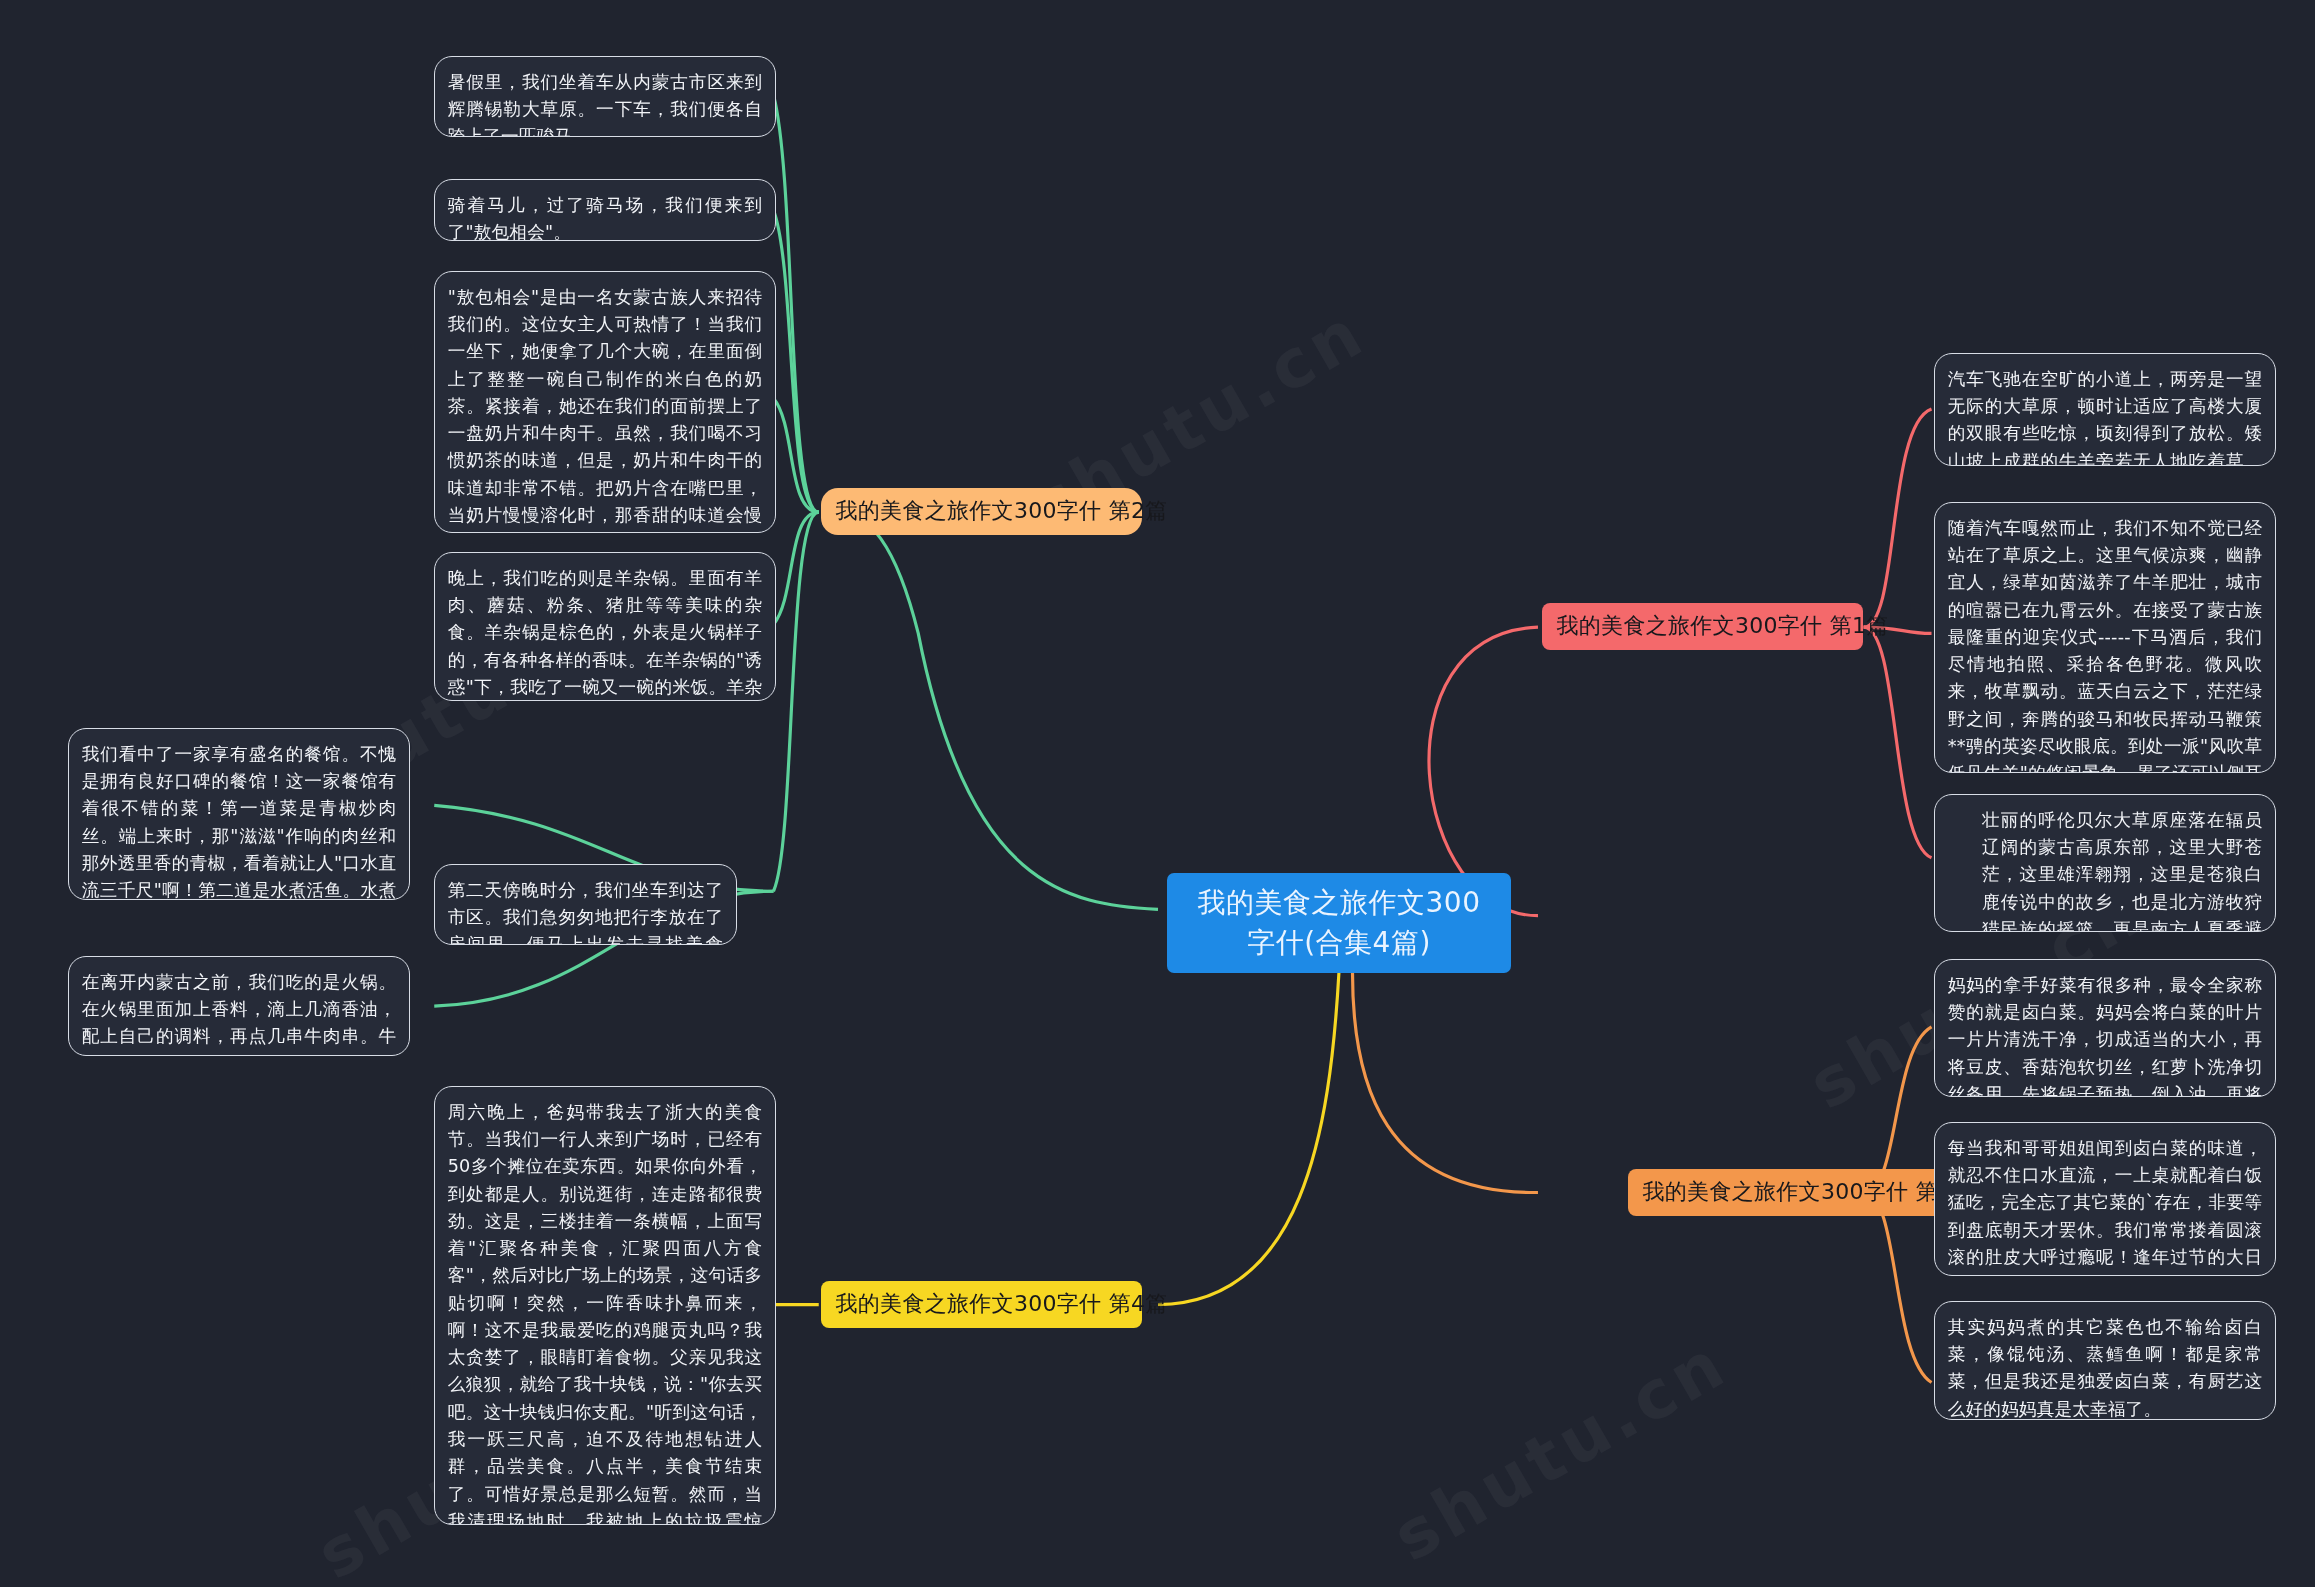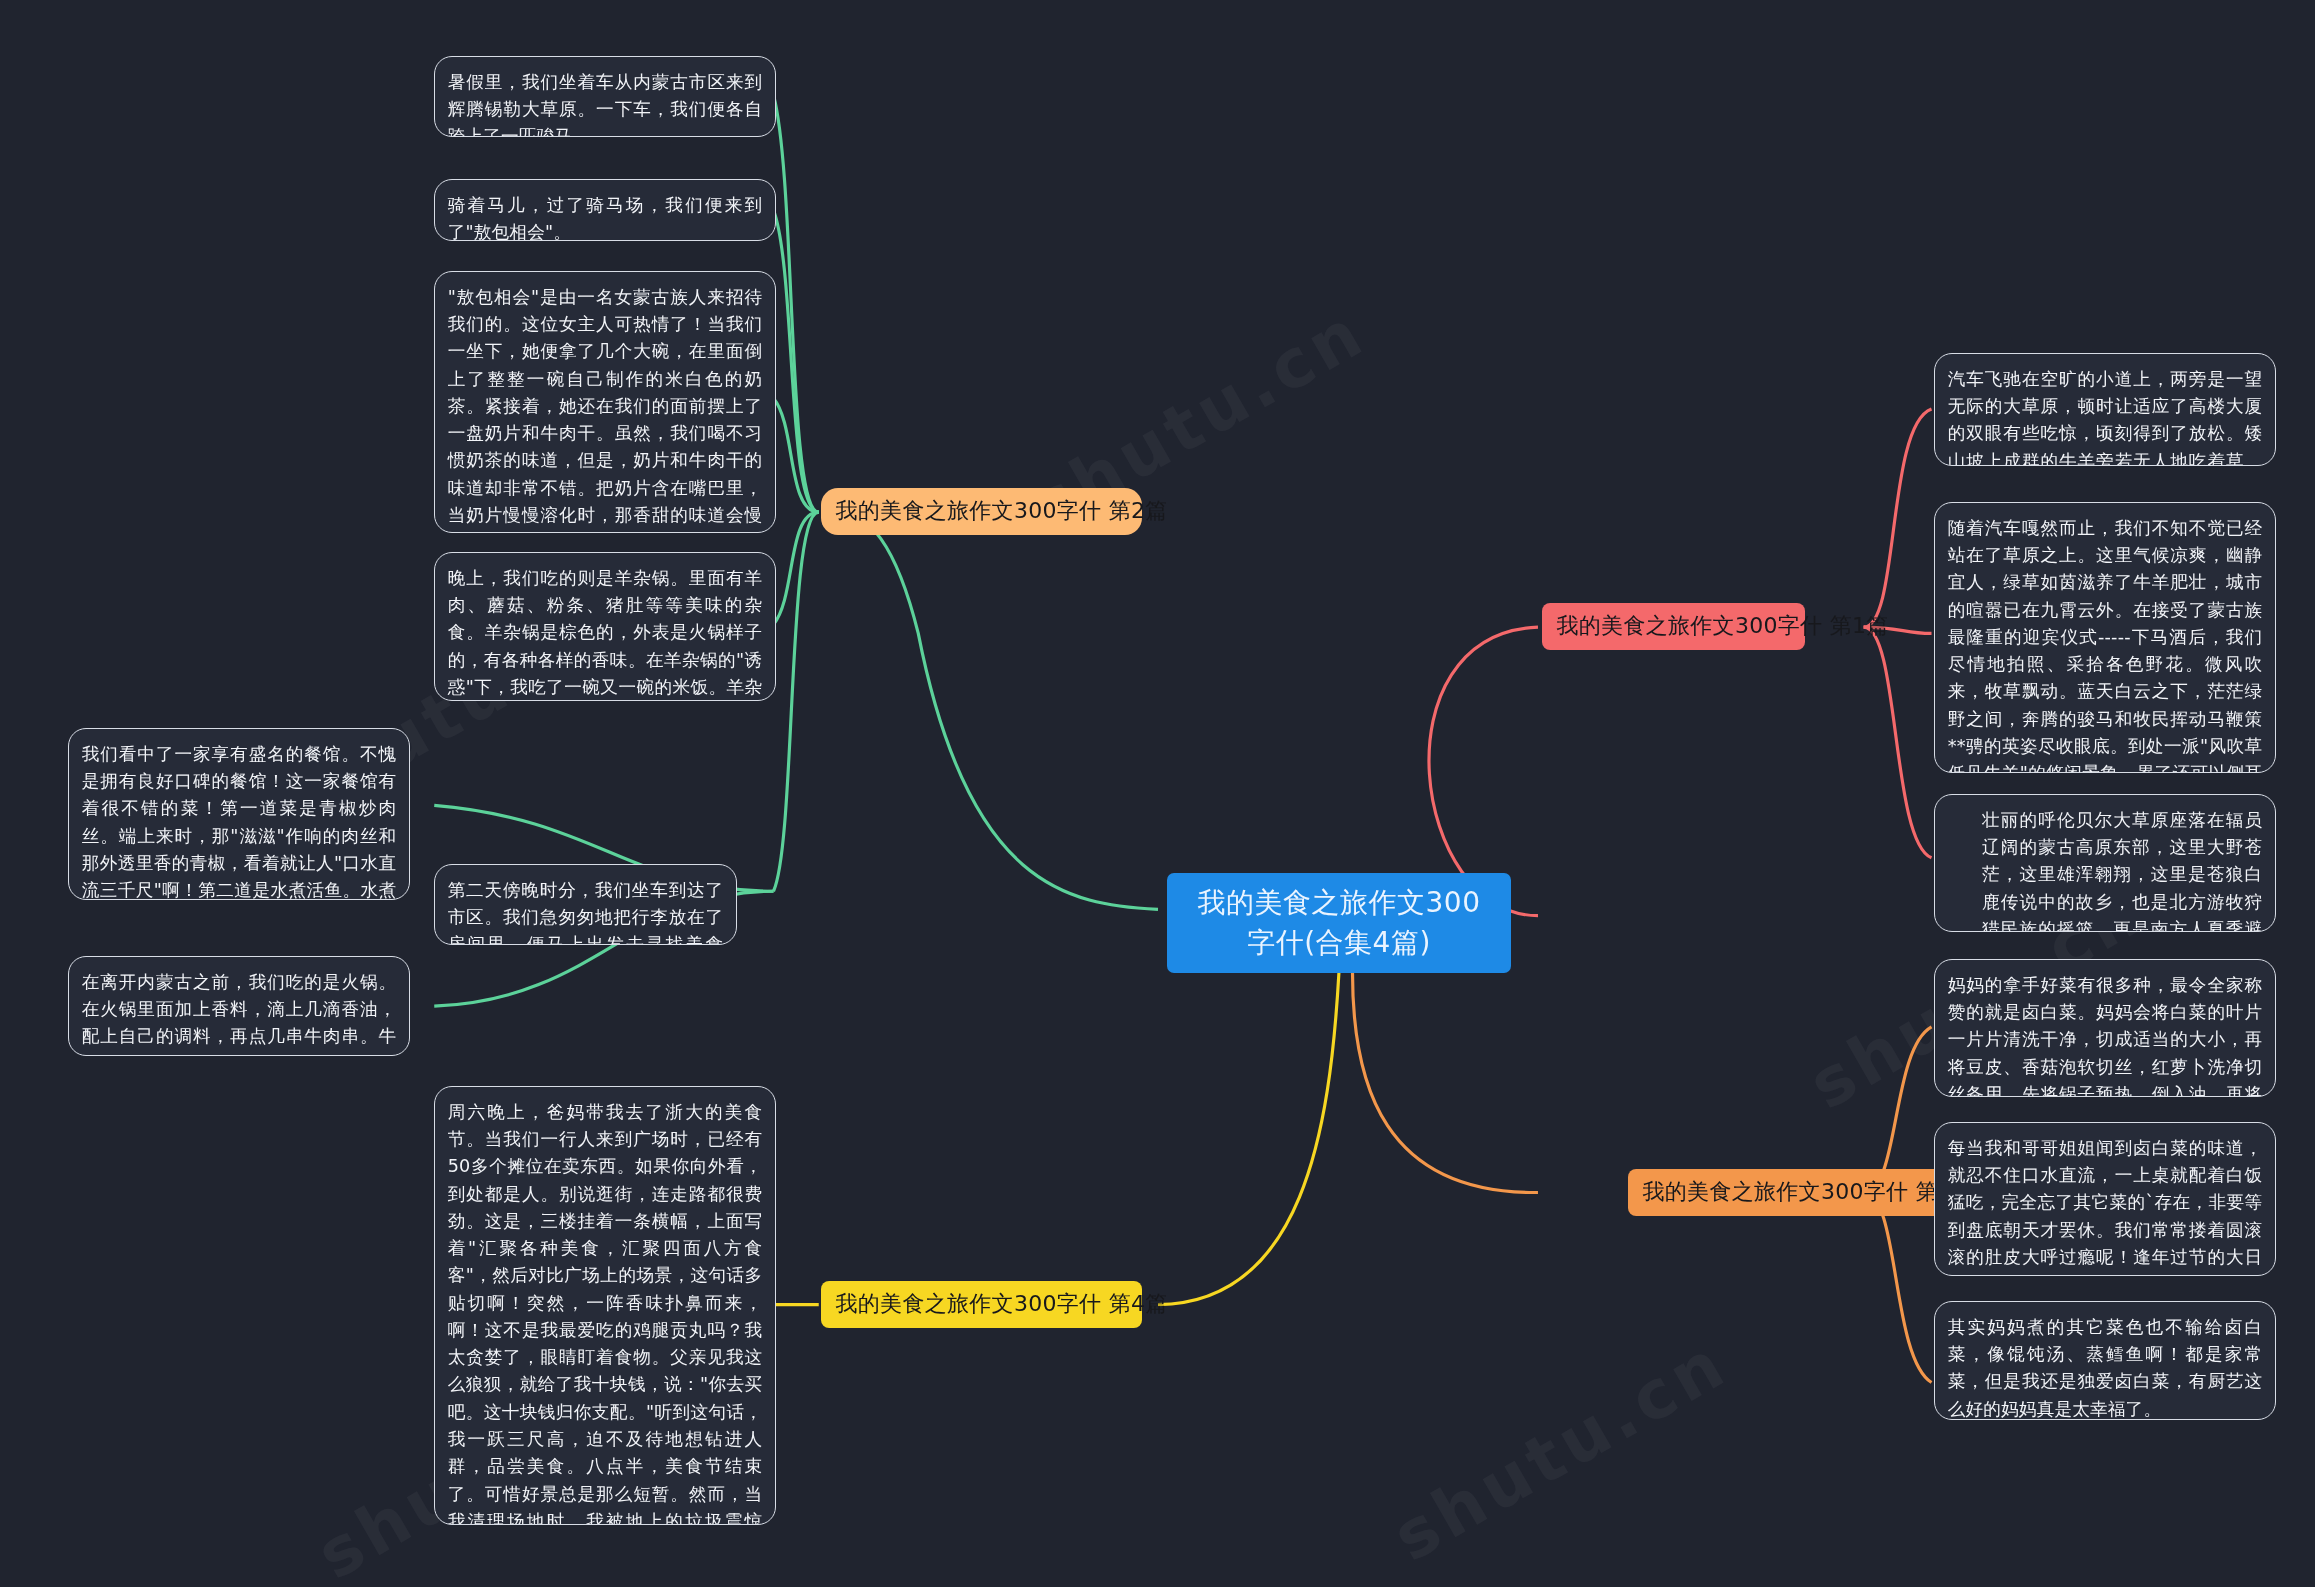--- a/index.html
+++ b/index.html
@@ -98,21 +98,21 @@
     <path d="M2060 1318 C 2100 1318, 2105 1330, 2135 1340" fill="none" stroke="#f3974b" stroke-width="3.5"></path>
     <path d="M2060 1318 C 2100 1318, 2090 1500, 2135 1528" fill="none" stroke="#f3974b" stroke-width="3.5"></path>
 
     <path d="M1480 1075 C 1470 1250, 1440 1440, 1280 1442" fill="none" stroke="#f7d722" stroke-width="3.5"></path>
 
     <path d="M905 1442 C 880 1442, 880 1442, 855 1442" fill="none" stroke="#f7d722" stroke-width="3.5"></path>
   </svg>
 
   <div class="root" style="left:1167px;top:873px;width:344px;height:100px;border-radius:7px;">我的美食之旅作文300字什(合集4篇)</div>
 
-  <div class="branch b1" style="left:1542px;top:603px;width:263px;height:47px;">我的美食之旅作文300字什 第1篇</div>
+  <div class="branch b1" style="left:1542px;top:603px;width:321px;height:47px;">我的美食之旅作文300字什 第1篇</div>
   <div class="leaf" style="left:1934px;top:353px;width:342px;height:113px;">汽车飞驰在空旷的小道上，两旁是一望无际的大草原，顿时让适应了高楼大厦的双眼有些吃惊，顷刻得到了放松。矮山坡上成群的牛羊旁若无人地吃着草，草原之旅在期待中开始了。</div>
   <div class="leaf" style="left:1934px;top:502px;width:342px;height:271px;">随着汽车嘎然而止，我们不知不觉已经站在了草原之上。这里气候凉爽，幽静宜人，绿草如茵滋养了牛羊肥壮，城市的喧嚣已在九霄云外。在接受了蒙古族最隆重的迎宾仪式-----下马酒后，我们尽情地拍照、采拾各色野花。微风吹来，牧草飘动。蓝天白云之下，茫茫绿野之间，奔腾的骏马和牧民挥动马鞭策**骋的英姿尽收眼底。到处一派"风吹草低见牛羊"的悠闲景象。累了还可以侧耳倾听阵阵牧歌，欣赏蒙古特色的歌舞表演，骑上当地的高头大马溜达溜达。渐渐的，感觉时间仿佛悄悄地凝固了，什么都不用想，任由微风拂面。</div>
   <div class="leaf" style="left:1934px;top:794px;width:342px;height:138px;padding-left:47px;">壮丽的呼伦贝尔大草原座落在辐员辽阔的蒙古高原东部，这里大野苍茫，这里雄浑翱翔，这里是苍狼白鹿传说中的故乡，也是北方游牧狩猎民族的摇篮，更是南方人夏季避暑的好去处。</div>
 
   <div class="branch b2" style="left:821px;top:488px;width:321px;height:47px;">我的美食之旅作文300字什 第2篇</div>
   <div class="leaf" style="left:434px;top:56px;width:342px;height:81px;">暑假里，我们坐着车从内蒙古市区来到辉腾锡勒大草原。一下车，我们便各自跨上了一匹骏马。</div>
   <div class="leaf" style="left:434px;top:179px;width:342px;height:62px;">骑着马儿，过了骑马场，我们便来到了"敖包相会"。</div>
   <div class="leaf" style="left:434px;top:271px;width:342px;height:262px;">"敖包相会"是由一名女蒙古族人来招待我们的。这位女主人可热情了！当我们一坐下，她便拿了几个大碗，在里面倒上了整整一碗自己制作的米白色的奶茶。紧接着，她还在我们的面前摆上了一盘奶片和牛肉干。虽然，我们喝不习惯奶茶的味道，但是，奶片和牛肉干的味道却非常不错。把奶片含在嘴巴里，当奶片慢慢溶化时，那香甜的味道会慢慢地流入我的心里。而牛肉干则是非常香脆，一咬就断。可是，嚼的时候会非常有嚼劲，还有一点咸，令人久久回味。</div>
   <div class="leaf" style="left:434px;top:552px;width:342px;height:149px;">晚上，我们吃的则是羊杂锅。里面有羊肉、蘑菇、粉条、猪肚等等美味的杂食。羊杂锅是棕色的，外表是火锅样子的，有各种各样的香味。在羊杂锅的"诱惑"下，我吃了一碗又一碗的米饭。羊杂锅对我来说，真的是好吃的停不下来！</div>
   <div class="leaf" style="left:434px;top:864px;width:303px;height:81px;">第二天傍晚时分，我们坐车到达了市区。我们急匆匆地把行李放在了房间里，便马上出发去寻找美食了。</div>

